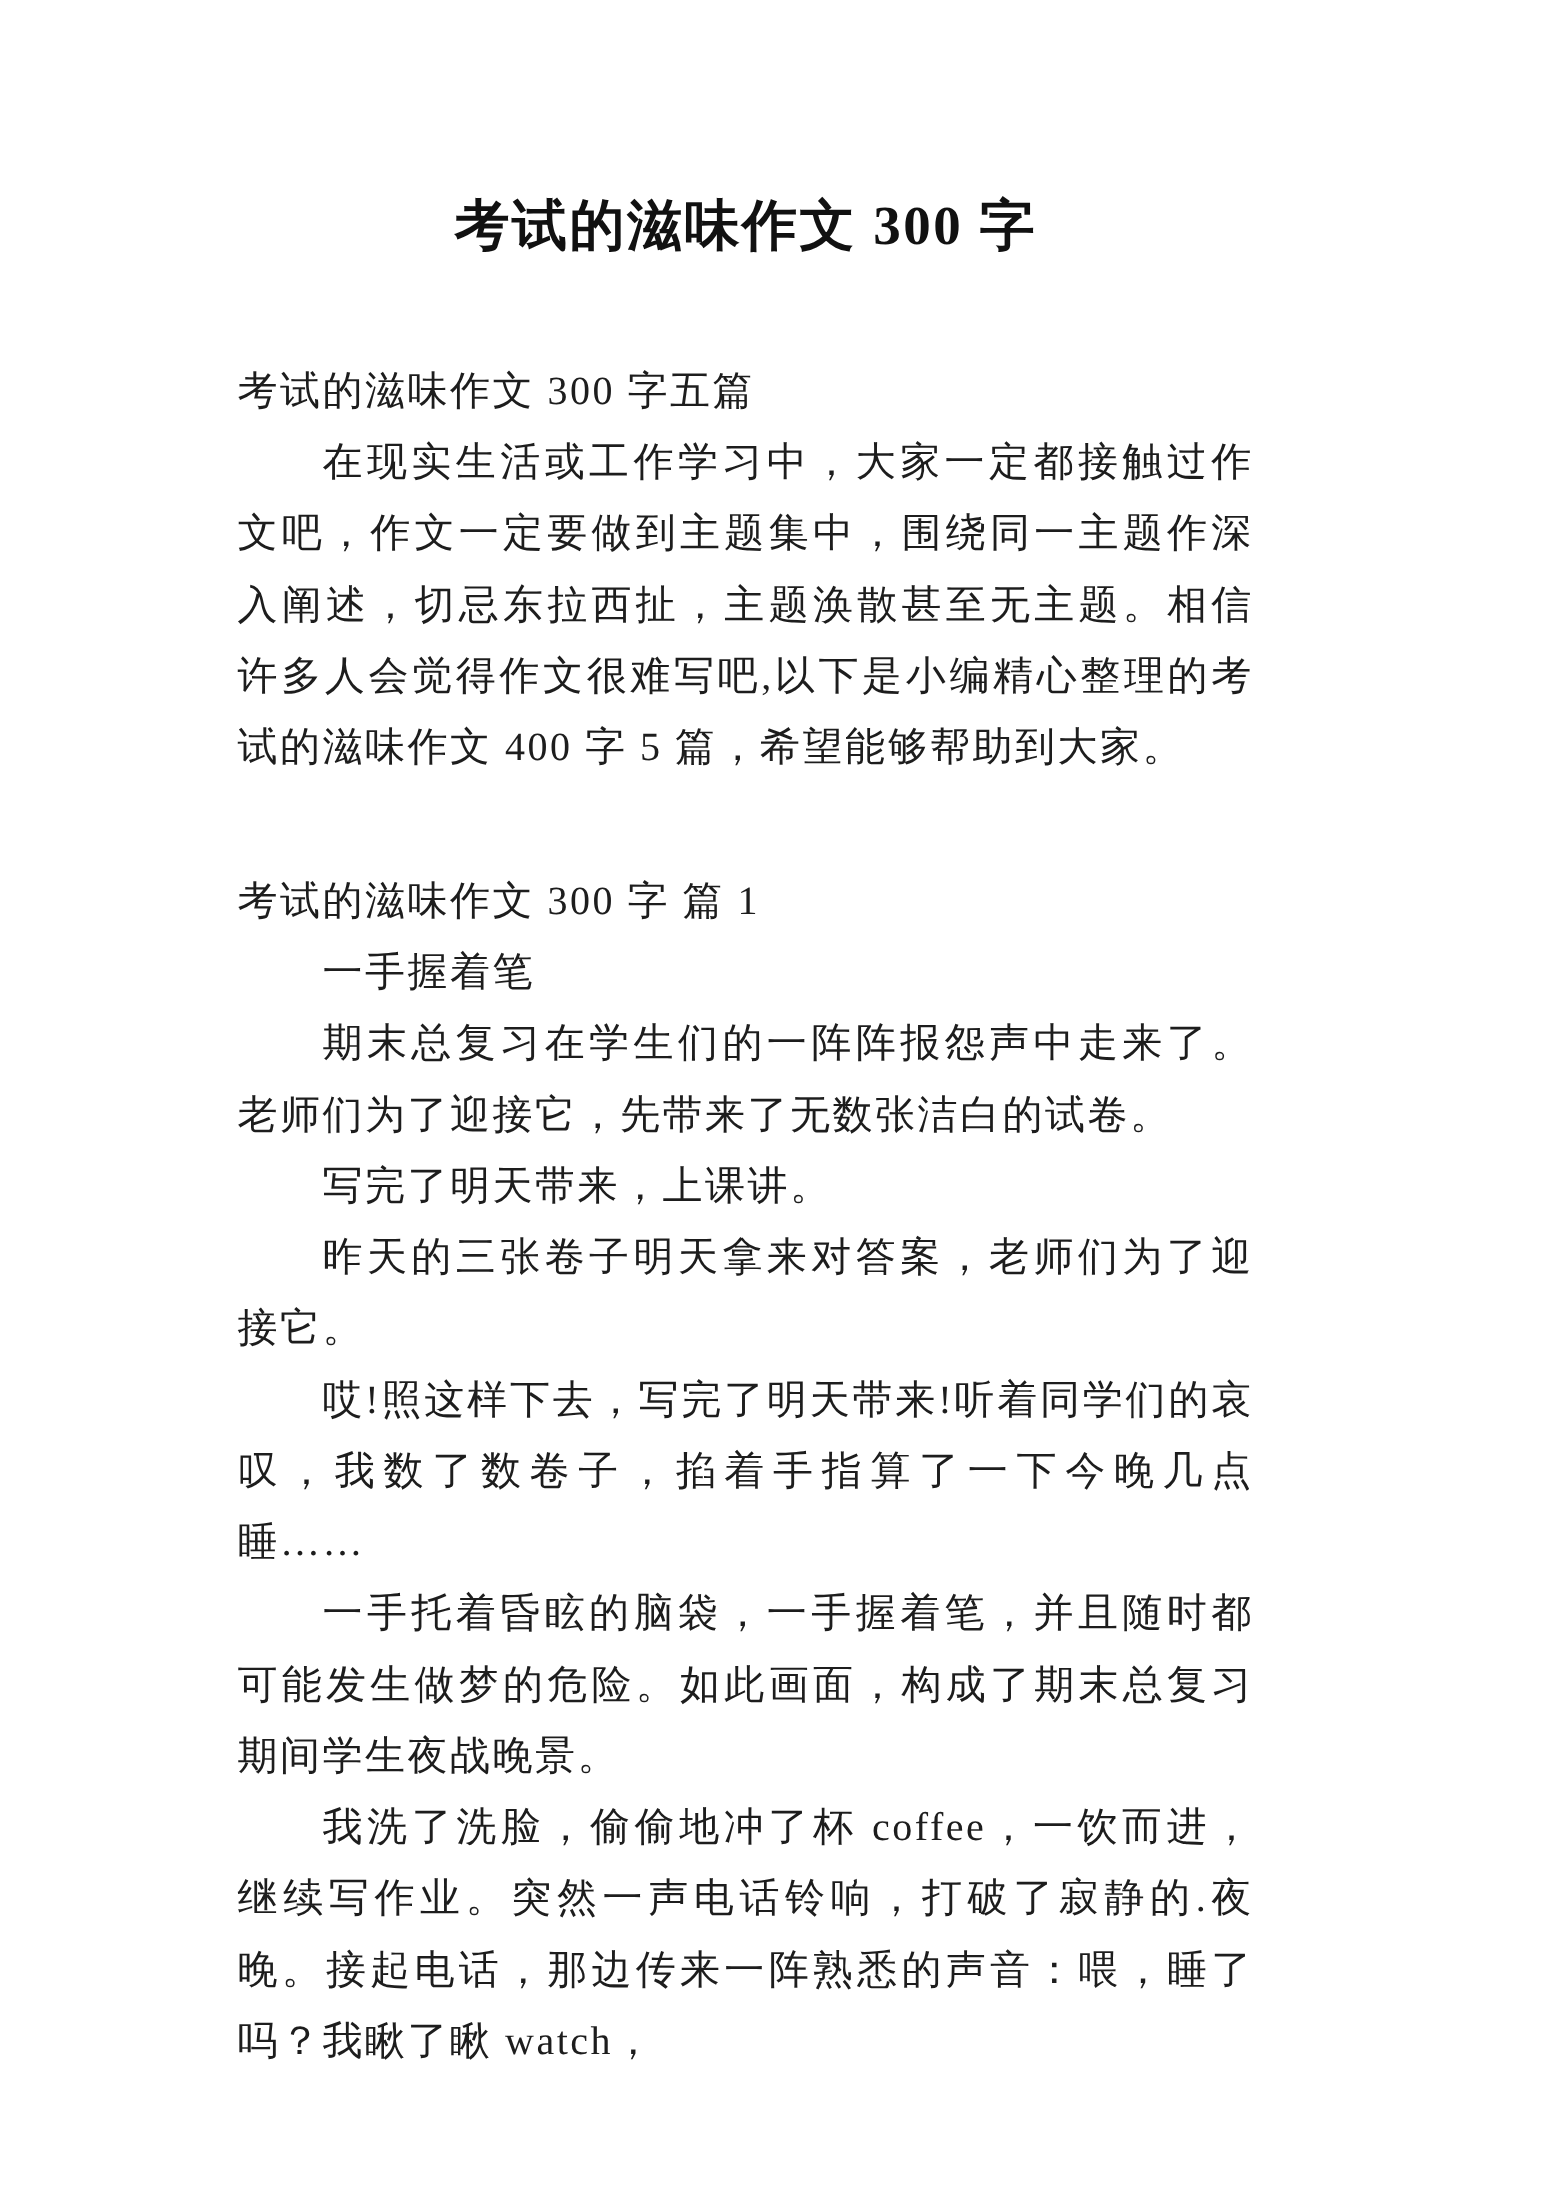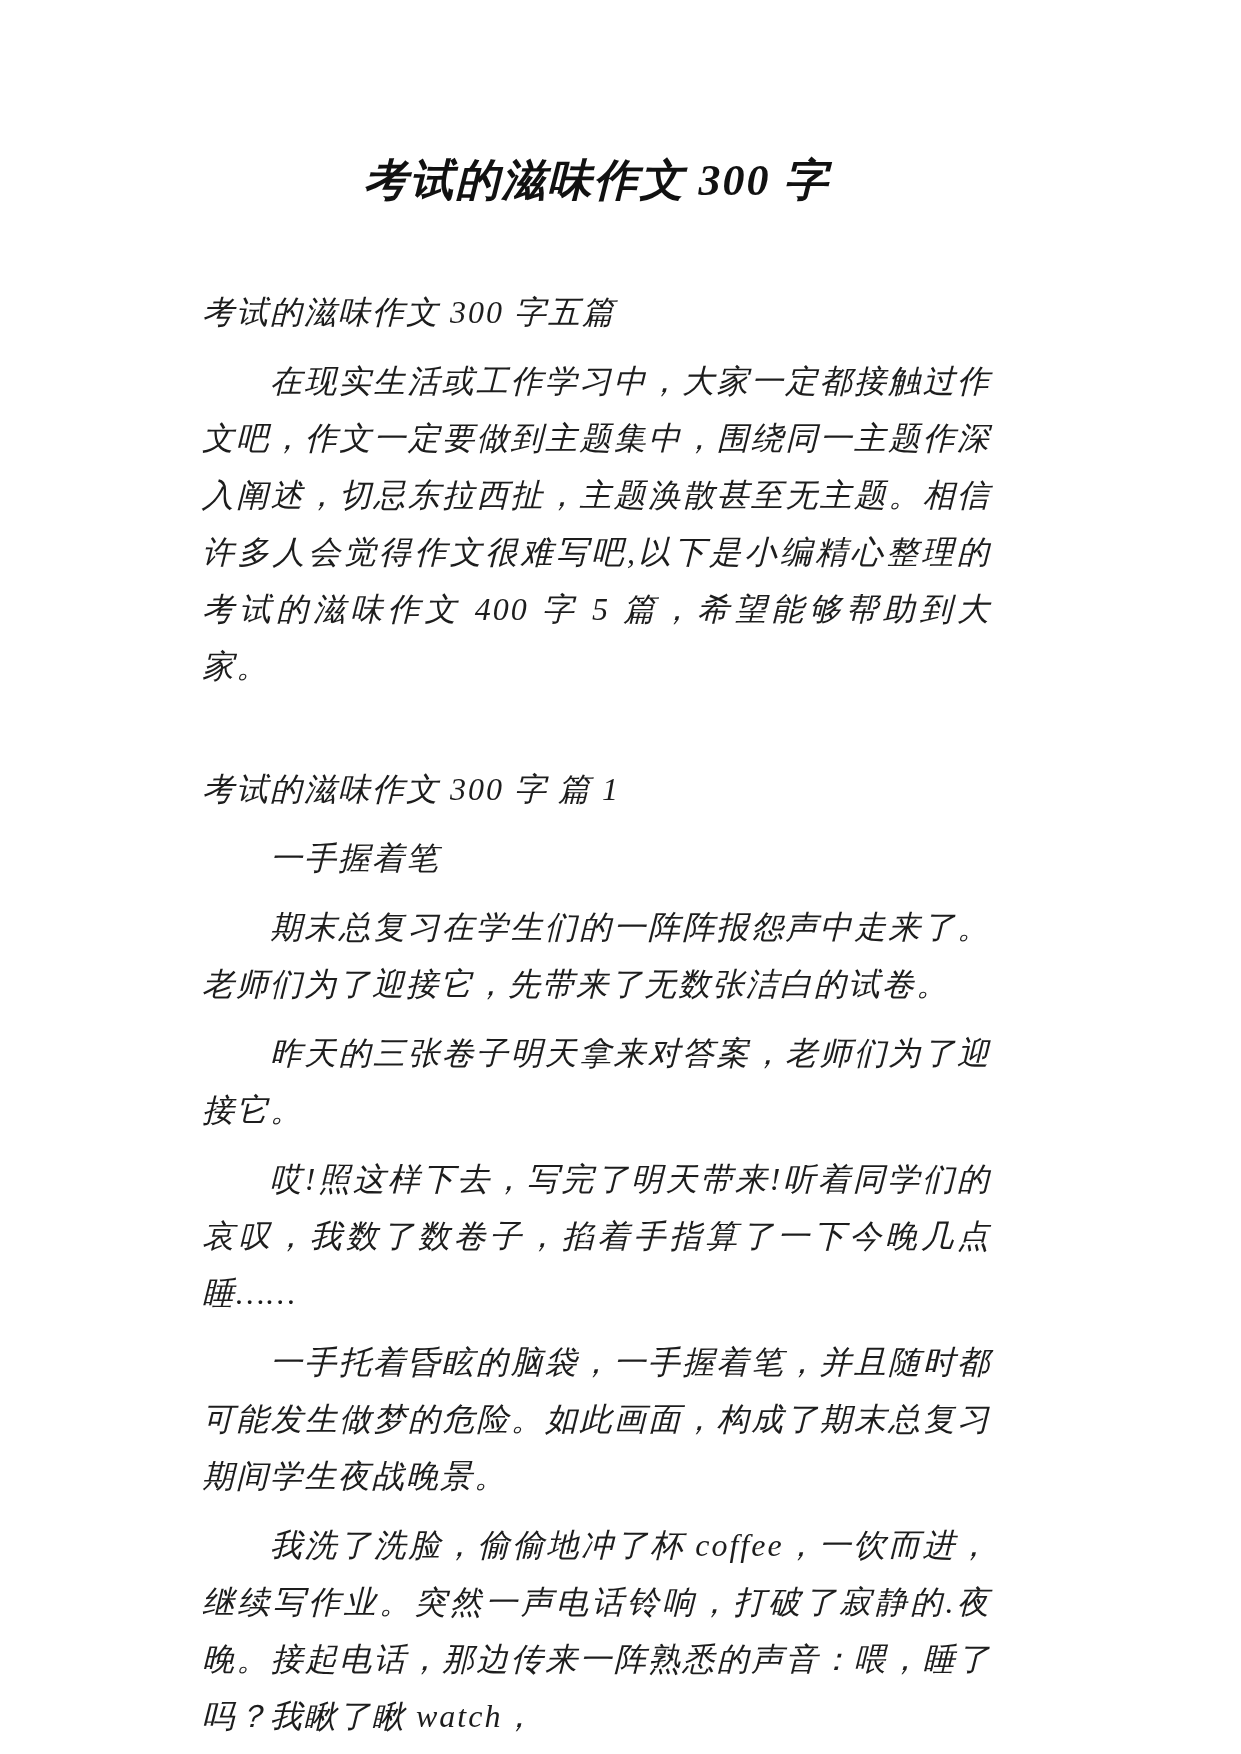--- a/index.html
+++ b/index.html
@@ -13,33 +13,32 @@
     overflow: hidden;
   }
   .page {
     box-sizing: border-box;
     width: 1087px;
     height: 1754px;
     padding: 156px 84px 0 190px;
     background: #ffffff;
     font-family: "Liberation Serif", "DejaVu Serif", serif;
     color: #1d1d1d;
-    font-style: italic;
   }
   .doc-title {
     margin: 0 0 78px 0;
     font-size: 44px;
     line-height: 50px;
     font-weight: bold;
     text-align: center;
     letter-spacing: 2px;
     color: #111111;
   }
   .para {
-    margin: 12px;
+    margin: 0;
     font-size: 32px;
     line-height: 57px;
     letter-spacing: 2px;
     text-align: justify;
     font-weight: normal;
   }
   .para.indent {
     text-indent: 68px;
   }
   .para.section-gap {
@@ -55,20 +54,21 @@
   <p class="para">考试的滋味作文 300 字五篇</p>
 
   <p class="para indent">在现实生活或工作学习中，大家一定都接触过作文吧，作文一定要做到主题集中，围绕同一主题作深入阐述，切忌东拉西扯，主题涣散甚至无主题。相信许多人会觉得作文很难写吧,以下是小编精心整理的考试的滋味作文 400 字 5 篇，希望能够帮助到大家。</p>
 
   <p class="para section-gap">考试的滋味作文 300 字 篇 1</p>
 
   <p class="para indent">一手握着笔</p>
 
   <p class="para indent">期末总复习在学生们的一阵阵报怨声中走来了。老师们为了迎接它，先带来了无数张洁白的试卷。</p>
 
+  <p class="para indent">写完了明天带来，上课讲。</p>
 
   <p class="para indent">昨天的三张卷子明天拿来对答案，老师们为了迎接它。</p>
 
   <p class="para indent">哎!照这样下去，写完了明天带来!听着同学们的哀叹，我数了数卷子，掐着手指算了一下今晚几点睡……</p>
 
 
   <p class="para indent">一手托着昏眩的脑袋，一手握着笔，并且随时都可能发生做梦的危险。如此画面，构成了期末总复习期间学生夜战晚景。</p>
 
   <p class="para indent">我洗了洗脸，偷偷地冲了杯 coffee，一饮而进，继续写作业。突然一声电话铃响，打破了寂静的.夜晚。接起电话，那边传来一阵熟悉的声音：喂，睡了吗？我瞅了瞅 watch，</p>
 </div>

